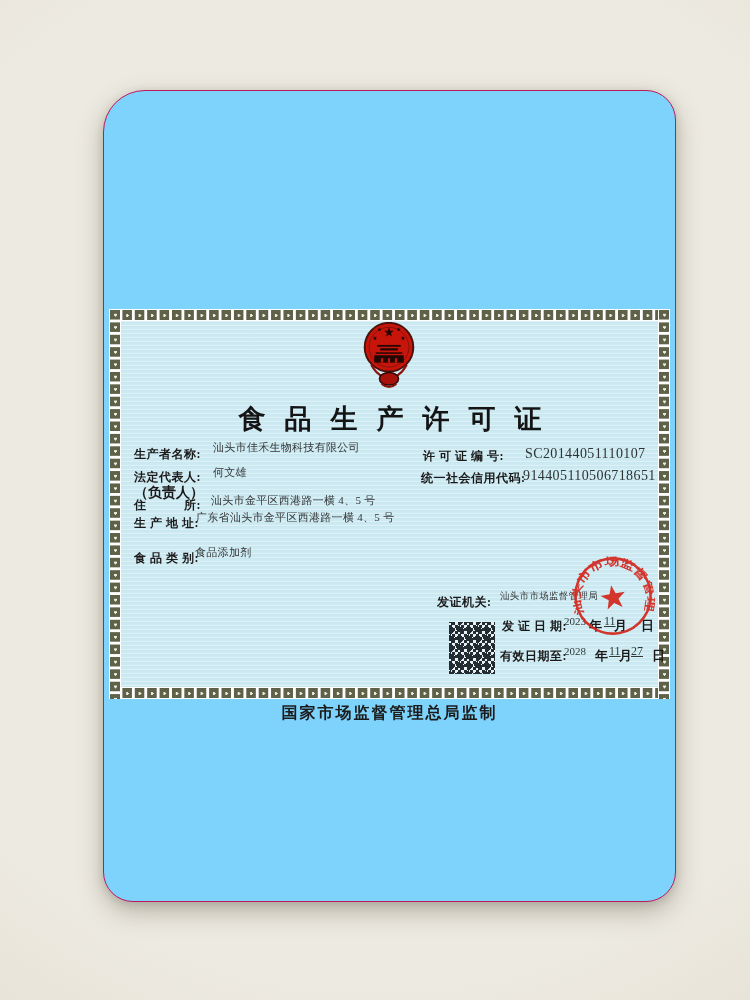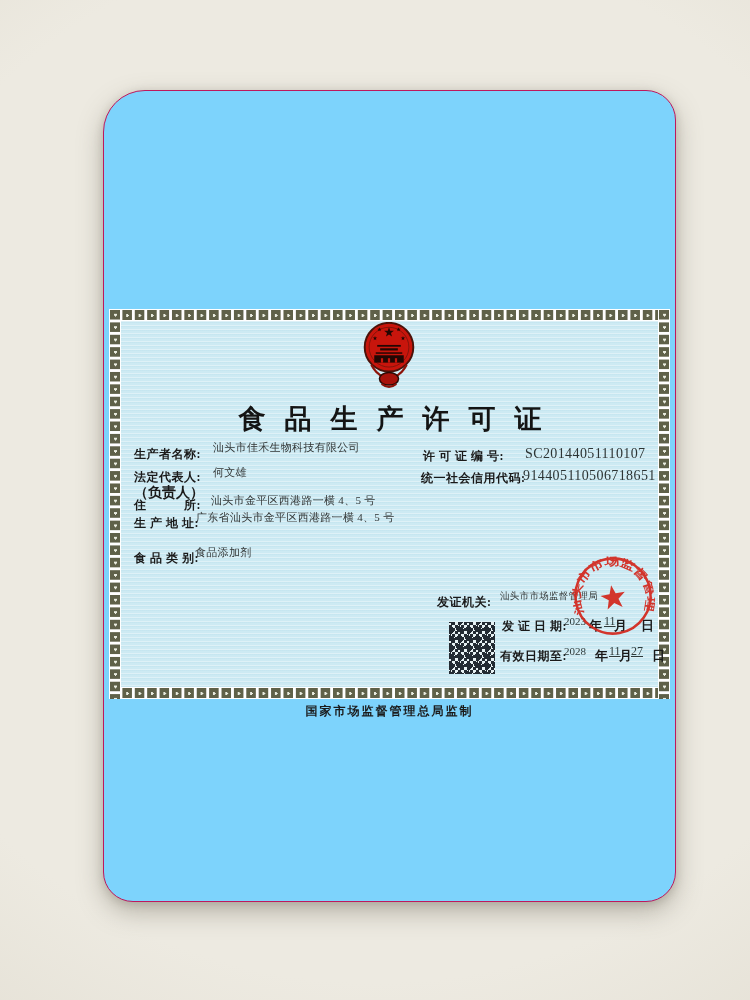--- a/index.html
+++ b/index.html
@@ -54,21 +54,21 @@
     background:
       repeating-conic-gradient(#232b33 0% 25%, transparent 0% 50%),
       repeating-conic-gradient(from 45deg, #232b33 0% 22%, transparent 0% 50%),
       #e7f1f3;
     background-size:6px 6px, 9px 9px;
     background-position:0 0, 2px 3px;
   }
   .seal{position:absolute;left:463px;top:246px;width:82px;height:82px;transform:rotate(-10deg);opacity:.93;}
   .footer{
     position:absolute;left:0;right:0;top:612px;text-align:center;
-    font-size:12px;font-weight:700;letter-spacing:2px;color:#1b1b1b;
+    font-size:16px;font-weight:700;letter-spacing:2px;color:#1b1b1b;
   }
 
   
   #l-producer{left:25px;top:137px;}   #v-producer{left:104px;top:131px;}
   #l-legal   {left:25px;top:160px;}   #l-legal2{left:25px;top:175px;}  #v-legal{left:104px;top:156px;}
   #l-resid   {left:25px;top:188px;}   #v-resid{left:102px;top:184px;}
   #l-paddr   {left:25px;top:206px;font-family:Liberation Serif, serif;}   #v-paddr{left:87px;top:201px;}
   #l-cat     {left:25px;top:241px;}   #v-cat{left:86px;top:236px;}
   #l-lic     {left:314px;top:139px;}  #v-lic{left:416px;top:137px;}
   #l-credit  {left:312px;top:161px;}  #v-credit{left:414px;top:159px;}

